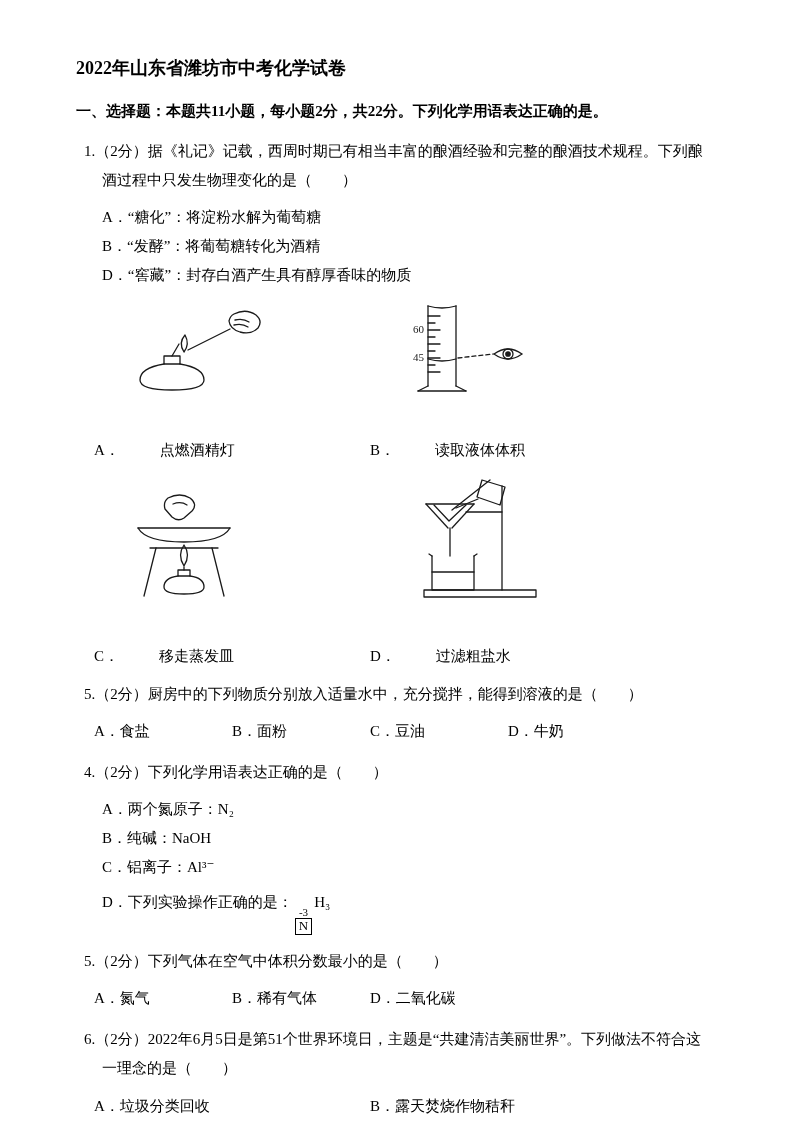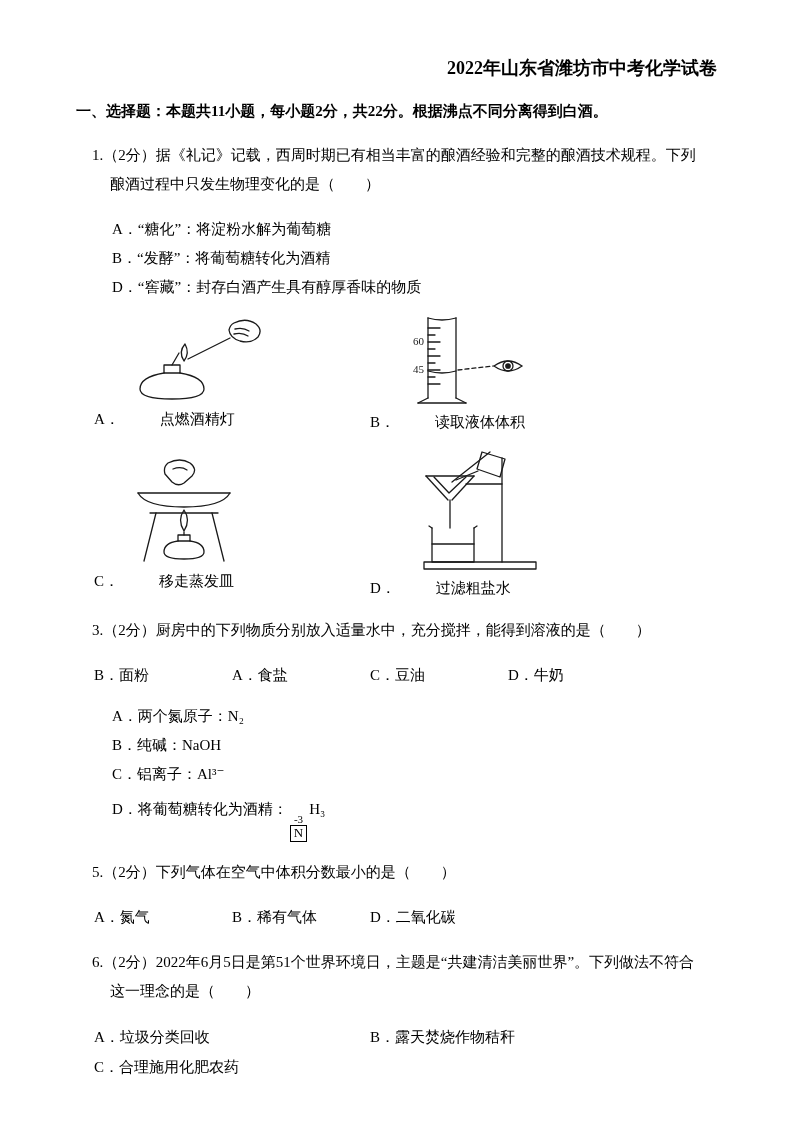--- a/index.html
+++ b/index.html
@@ -4,47 +4,47 @@
 <style>
   html,body{margin:0;padding:0;background:#ffffff;}
   .page{
     width:793px;min-height:1122px;box-sizing:border-box;
     padding:56px 76px 40px 76px;
     background:#ffffff;color:#000;
     font-family:"Liberation Serif","DejaVu Serif",serif;
     font-size:15px;
   }
   .title{
-    text-align:right;font-weight:bold;font-size:18px;
+    text-align:left;font-weight:bold;font-size:18px;
     margin:0 0 18px 0;line-height:1.4;
   }
   .section-header{
     font-weight:bold;font-size:15px;line-height:1.7;margin:0 0 12px 0;
   }
   .question{margin:0 0 12px 0;}
   .stem{
-    margin:16px;line-height:29px;
+    margin:8px;line-height:29px;
     padding-left:18px;text-indent:-18px;
   }
-  .opt-col{margin-left:36px;}
+  .opt-col{margin-left:26px;}
   .opt{margin:0;line-height:29px;}
   .opt-row4{
     display:grid;grid-template-columns:138px 138px 138px auto;
     margin-left:18px;line-height:29px;
   }
   .opt-grid2{
     display:grid;grid-template-columns:276px auto;
     margin-left:18px;line-height:30px;
   }
   
   .fig-grid{
     display:grid;grid-template-columns:276px auto;
     margin:8px 0 4px 18px;row-gap:16px;
   }
-  .fig-cell{display:flex;flex-direction:column;justify-content:center;}
+  .fig-cell{display:flex;flex-direction:column;justify-content:flex-end;gap:40px;}
   .fig-svg{display:block;margin:0 0 4px 28px;}
   .fig-caption-row{display:flex;align-items:baseline;line-height:24px;}
   .fig-caption{margin-left:40px;}
   
   .valence{
     display:inline-flex;flex-direction:column;align-items:center;
     vertical-align:-9px;margin:0 2px;
   }
   .v-top{font-size:11px;line-height:1.1;}
   .v-el{
@@ -54,21 +54,21 @@
   .opt-tall{line-height:40px;}
   svg text{font-family:"Liberation Serif","DejaVu Serif",serif;fill:#1a1a1a;}
 </style>
 </head>
 <body>
 
 <div class="page">
 
   <h1 class="title">2022年山东省潍坊市中考化学试卷</h1>
 
-  <div class="section-header">一、选择题：本题共11小题，每小题2分，共22分。根据沸点不同分离得到白酒。</div>
+  <div class="section-header">一、选择题：本题共11小题，每小题2分，共22分。下列化学用语表达正确的是。</div>
 
   <div class="question">
     <p class="stem">1.（2分）据《礼记》记载，西周时期已有相当丰富的酿酒经验和完整的酿酒技术规程。下列酿酒过程中只发生物理变化的是（　　）</p>
     <div class="opt-col">
       <p class="opt">A．“糖化”：将淀粉水解为葡萄糖</p>
       <p class="opt">B．“发酵”：将葡萄糖转化为酒精</p>
       <p class="opt">D．“窖藏”：封存白酒产生具有醇厚香味的物质</p>
     </div>
   </div>
 
@@ -173,36 +173,37 @@
         <div class="fig-caption-row">
           <span class="fig-label">D．</span>
           <span class="fig-caption">过滤粗盐水</span>
         </div>
       </div>
 
     </div>
   </div>
 
   <div class="question">
-    <p class="stem">3.（2分）厨房中的下列物质分别放入适量水中，充分搅拌，能得到溶液的是（　　）</p>
+    <p class="stem">5.（2分）厨房中的下列物质分别放入适量水中，充分搅拌，能得到溶液的是（　　）</p>
     <div class="opt-row4">
+      <span>A．食盐</span>
       <span>B．面粉</span>
-      <span>A．食盐</span>
       <span>C．豆油</span>
       <span>D．牛奶</span>
     </div>
   </div>
 
   <div class="question">
+    <p class="stem">4.（2分）下列化学用语表达正确的是（　　）</p>
     <div class="opt-col">
       <p class="opt">A．两个氮原子：N₂</p>
       <p class="opt">B．纯碱：NaOH</p>
       <p class="opt">C．铝离子：Al³⁻</p>
       <p class="opt opt-tall">
-        <span>D．将葡萄糖转化为酒精：</span><span class="valence">
+        <span>D．下列实验操作正确的是：</span><span class="valence">
             <span class="v-top">-3</span>
             <span class="v-el">N</span>
           </span><span>H₃</span>
       </p>
     </div>
   </div>
 
   <div class="question">
     <p class="stem">5.（2分）下列气体在空气中体积分数最小的是（　　）</p>
     <div class="opt-row4">

